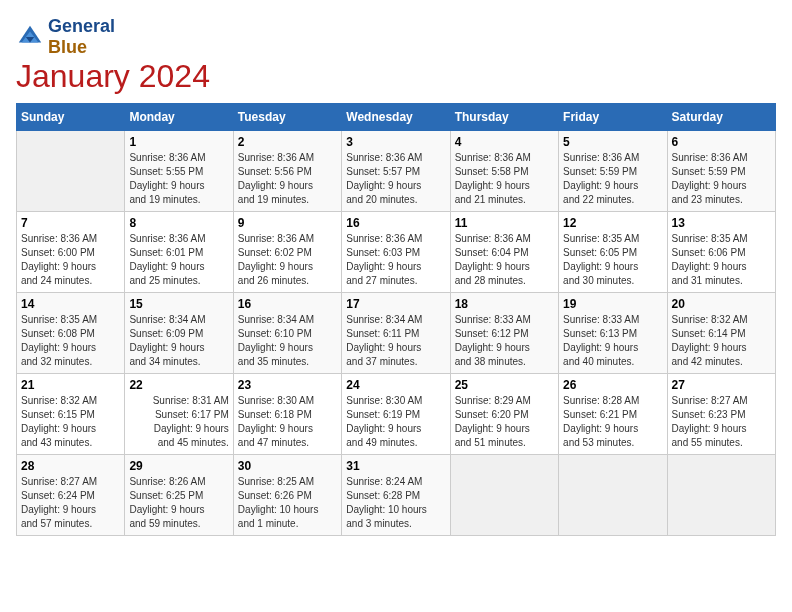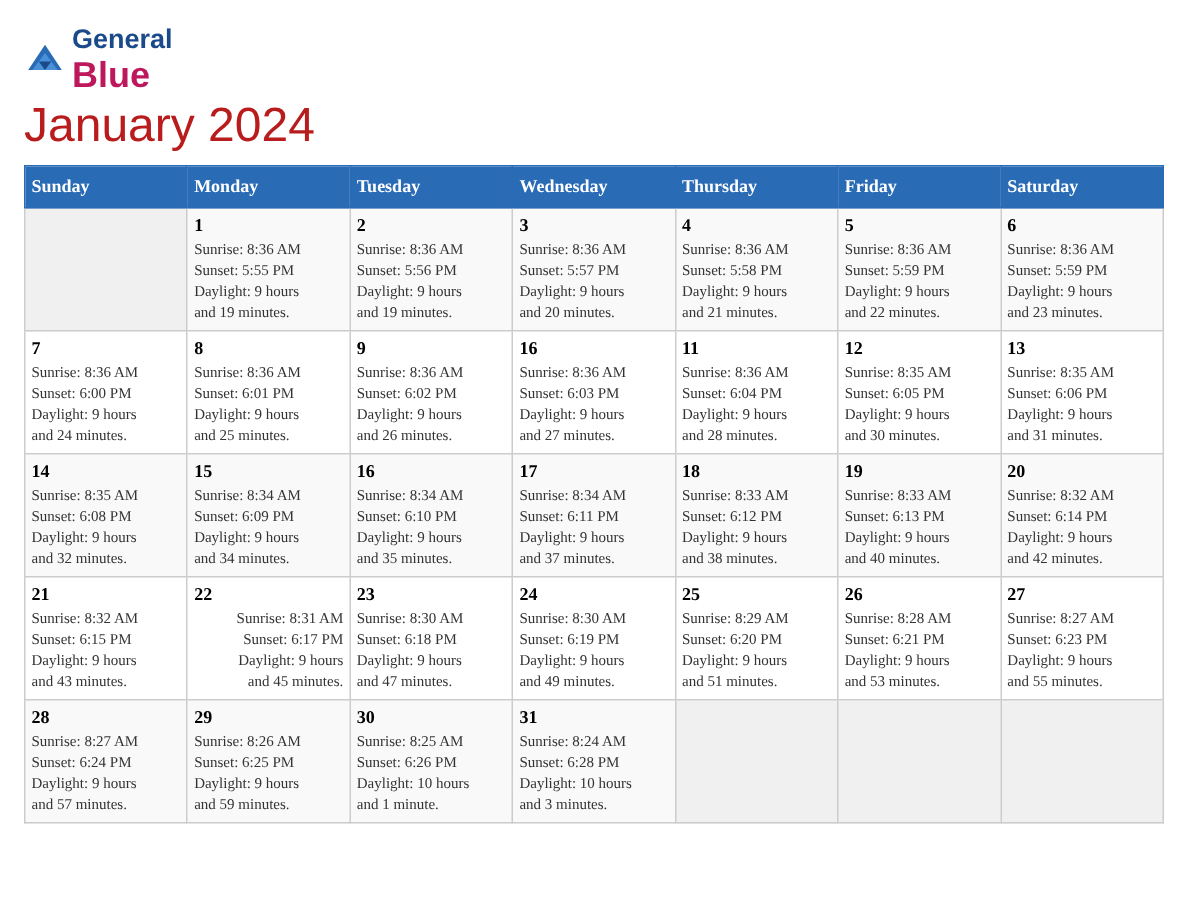--- a/index.html
+++ b/index.html
@@ -35,21 +35,20 @@
       color: #b91c1c;
     }
     .calendar-subtitle {
       font-size: 14px;
       color: #555;
     }
     table {
       width: 100%;
       border-collapse: collapse;
       font-size: 11px;
-      font-family: Liberation Serif, serif;
     }
     thead tr th {
       background-color: #2a6bb5;
       color: #fff;
       padding: 6px 4px;
       text-align: left;
       font-size: 12px;
       font-weight: bold;
       border: 1px solid #2a6bb5;
     }
@@ -84,21 +83,21 @@
 
 <div class="header-section">
   <div class="logo">
     <svg class="logo-icon" viewBox="0 0 40 40" xmlns="http://www.w3.org/2000/svg">
       <polygon points="20,4 36,28 4,28" fill="#2a6bb5"></polygon>
       <polygon points="20,12 32,28 8,28" fill="#4a90d9"></polygon>
       <polygon points="14,20 26,20 20,28" fill="#1a4a8a"></polygon>
     </svg>
     <div>
       <div style="font-size:18px;font-weight:bold;color:#1a4a8a;">General</div>
-      <div style="font-size:24px;font-weight:bold;color:#be185d;">Blue</div>
+      <div style="font-size:18px;font-weight:bold;color:#a16207;">Blue</div>
     </div>
   </div>
   <div class="title-section">
     <div class="calendar-title">January 2024</div>
   </div>
 </div>
 
 <table>
   <thead>
     <tr>

